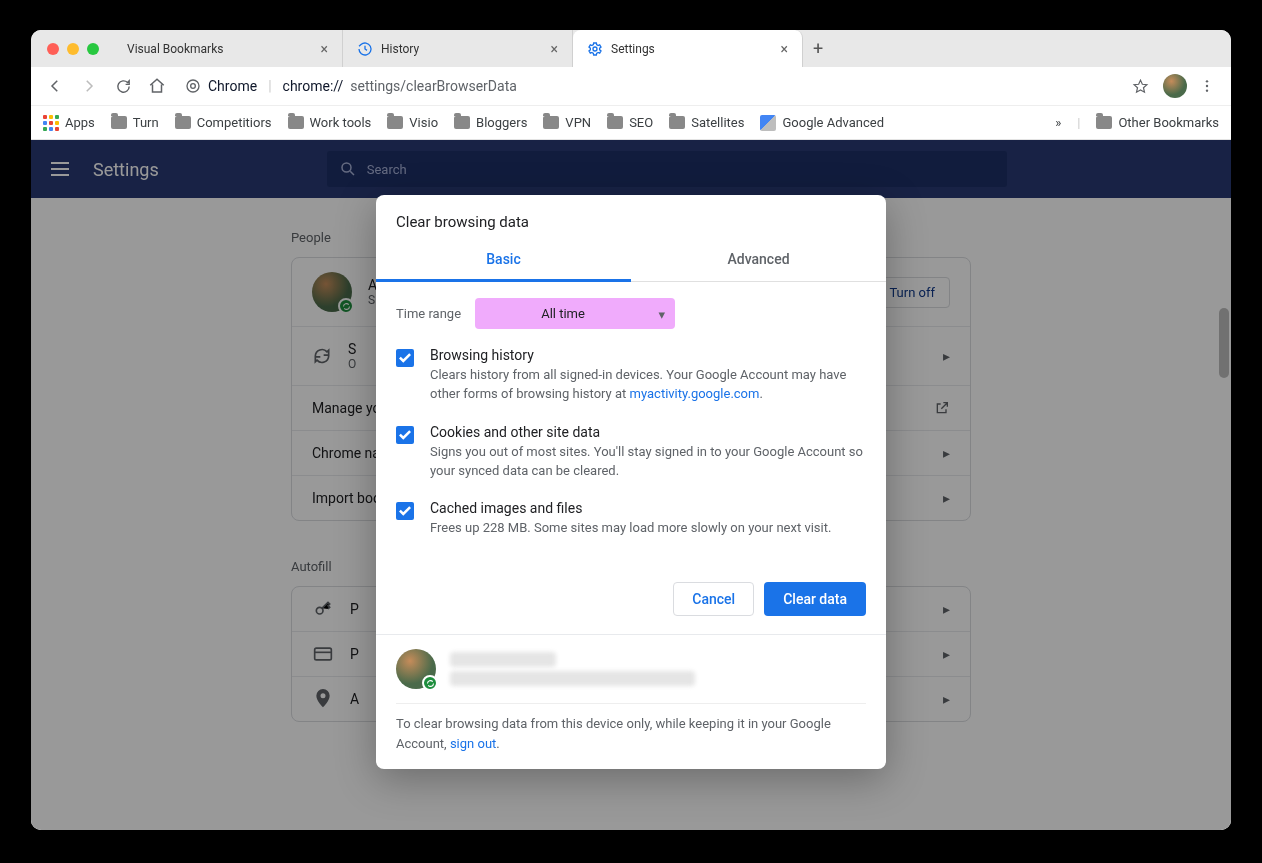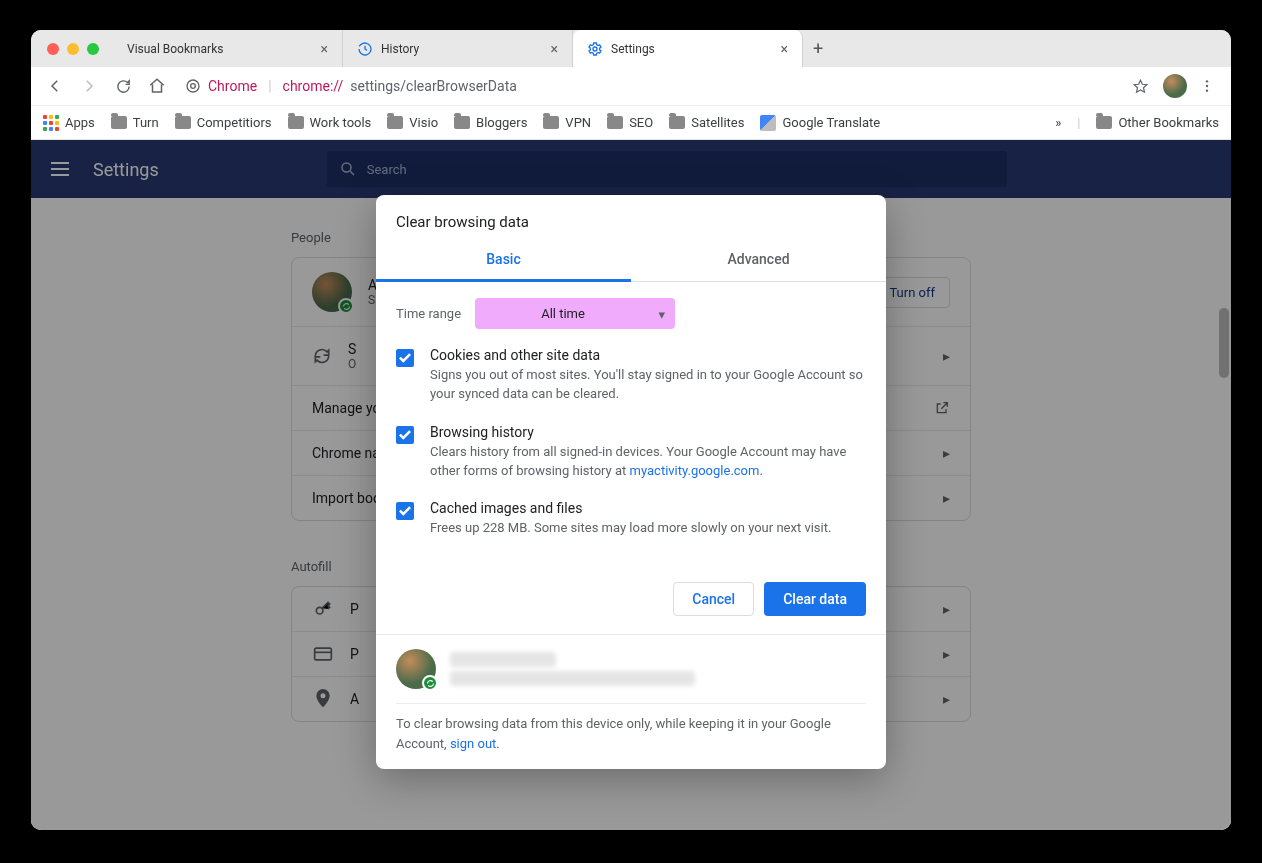--- a/index.html
+++ b/index.html
@@ -42,21 +42,21 @@
   .tab.active { background:#fff; border-top-left-radius:8px; border-top-right-radius:8px; }
   .tab-label { font-size:12px; color:#333; flex:1; }
   .tab-close { color:#666; font-size:14px; cursor:default; }
   .tab-icon { width:16px; height:16px; display:flex; align-items:center; justify-content:center; }
   .newtab { width:30px; display:flex; align-items:center; justify-content:center; color:#555; font-size:18px; }
   
   
   .addrbar { height:39px; background:#fff; display:flex; align-items:center; padding:0 10px; gap:6px; border-bottom:1px solid #eee;}
   .nav-btn { width:28px; height:28px; display:flex; align-items:center; justify-content:center; color:#606367; border-radius:50%; }
   .addr-field { flex:1; display:flex; align-items:center; gap:7px; padding:0 8px; font-size:14px; color:#202124;}
-  .addr-host { color:#be185d; }
+  .addr-host { color:#0f172a; }
   .addr-path { color:#5f6368; }
   .addr-sep { color:#ccc; padding:0 4px;}
   .avatar { width:24px; height:24px; border-radius:50%; background: radial-gradient(circle at 35% 30%, #c58c5a, #4a6a4a 60%); }
 
   
   .bmbar { height:34px; background:#fff; display:flex; align-items:center; padding:0 12px; gap:16px; border-bottom:1px solid #e3e3e3; font-size:13px; color:#3c4043; }
   .bm-item { display:flex; align-items:center; gap:6px; }
   .bm-folder-icon { width:16px; height:13px; background:#888; border-radius:2px; position:relative; }
   .bm-folder-icon::before { content:''; position:absolute; top:-3px; left:0; width:7px; height:3px; background:#888; border-radius:2px 2px 0 0;}
   .bm-spacer { flex:1; }
@@ -251,21 +251,21 @@
     <div class="bm-item">
         <div class="bm-folder-icon"></div>
         <span>SEO</span>
       </div>
     <div class="bm-item">
         <div class="bm-folder-icon"></div>
         <span>Satellites</span>
       </div>
     <div class="bm-item">
       <span style="width:16px;height:16px;background:linear-gradient(135deg,#4285f4 50%,#bdbdbd 50%);border-radius:2px;"></span>
-      <span>Google Translate</span>
+      <span>Google Advanced</span>
     </div>
     <div class="bm-spacer"></div>
     <span>»</span>
     <span style="color:#ccc">|</span>
     <div class="bm-item">
         <div class="bm-folder-icon"></div>
         <span>Other Bookmarks</span>
       </div>
   </div>
 
@@ -387,36 +387,36 @@
         </div>
       </div>
 
       <div class="check-row">
         <div class="checkbox">
             <svg width="12" height="10" viewBox="0 0 14 11">
               <path d="M1 5l4 4 8-8"></path>
             </svg>
           </div>
         <div class="check-text">
-          <div class="ct-title">Cookies and other site data</div>
-          <div class="ct-desc">Signs you out of most sites. You'll stay signed in to your Google Account so your synced data can be cleared.</div>
+          <div class="ct-title">Browsing history</div>
+          <div class="ct-desc">
+            <span>Clears history from all signed-in devices. Your Google Account may have other forms of browsing history at </span><a>myactivity.google.com</a><span>.</span>
+          </div>
         </div>
       </div>
 
       <div class="check-row">
         <div class="checkbox">
             <svg width="12" height="10" viewBox="0 0 14 11">
               <path d="M1 5l4 4 8-8"></path>
             </svg>
           </div>
         <div class="check-text">
-          <div class="ct-title">Browsing history</div>
-          <div class="ct-desc">
-            <span>Clears history from all signed-in devices. Your Google Account may have other forms of browsing history at </span><a>myactivity.google.com</a><span>.</span>
-          </div>
+          <div class="ct-title">Cookies and other site data</div>
+          <div class="ct-desc">Signs you out of most sites. You'll stay signed in to your Google Account so your synced data can be cleared.</div>
         </div>
       </div>
 
       <div class="check-row">
         <div class="checkbox">
             <svg width="12" height="10" viewBox="0 0 14 11">
               <path d="M1 5l4 4 8-8"></path>
             </svg>
           </div>
         <div class="check-text">

